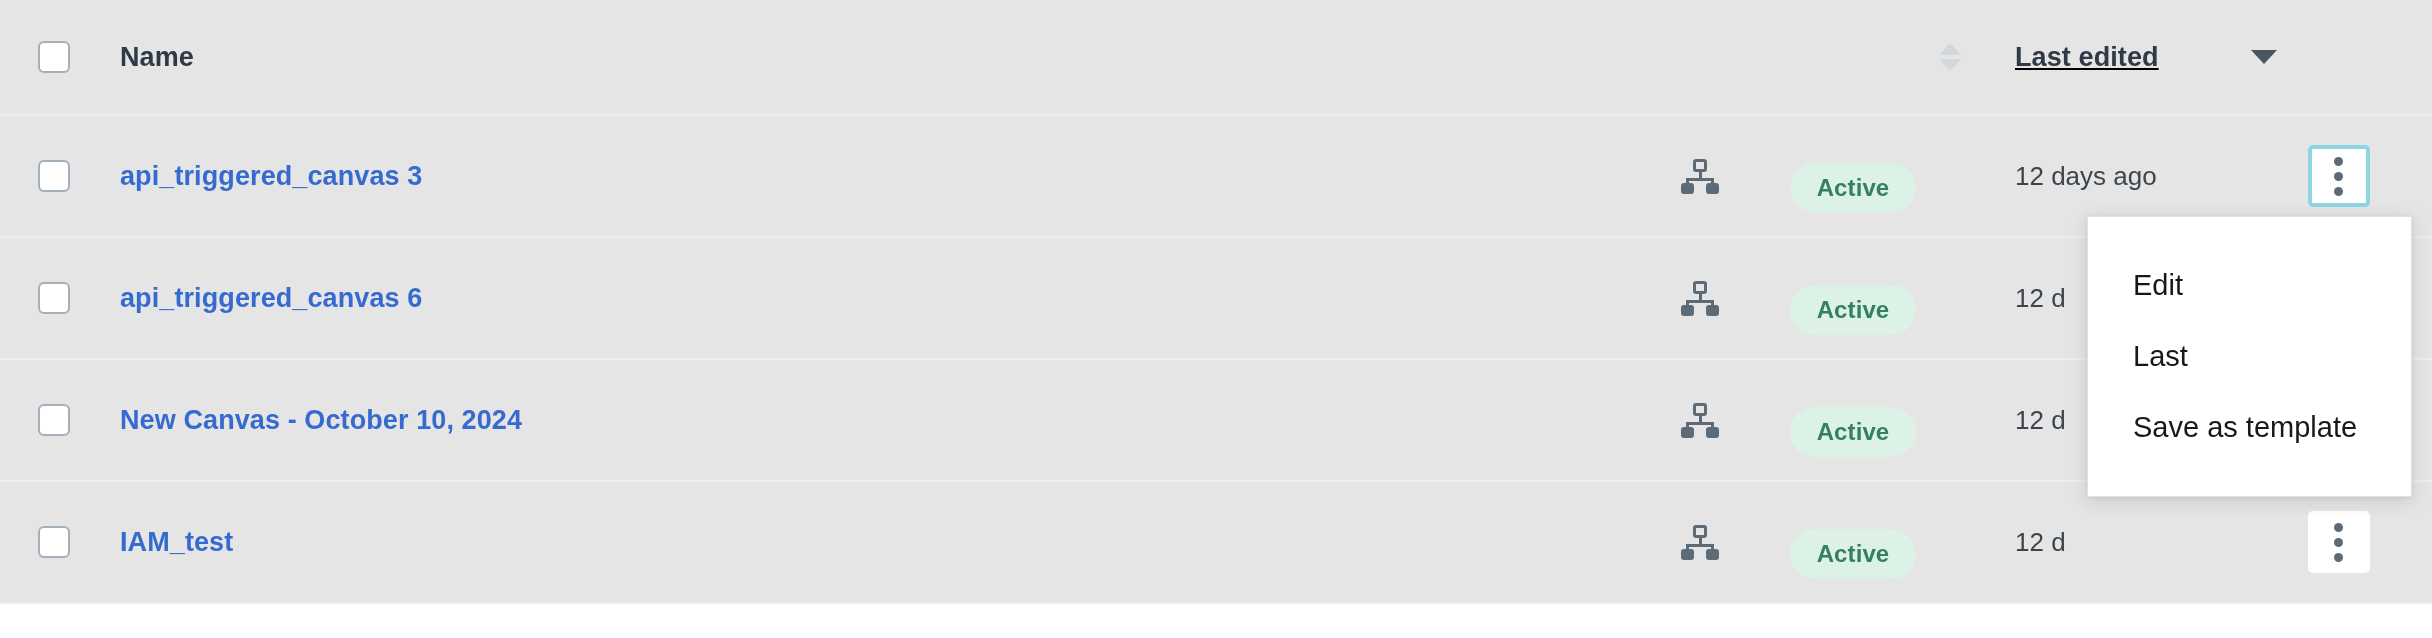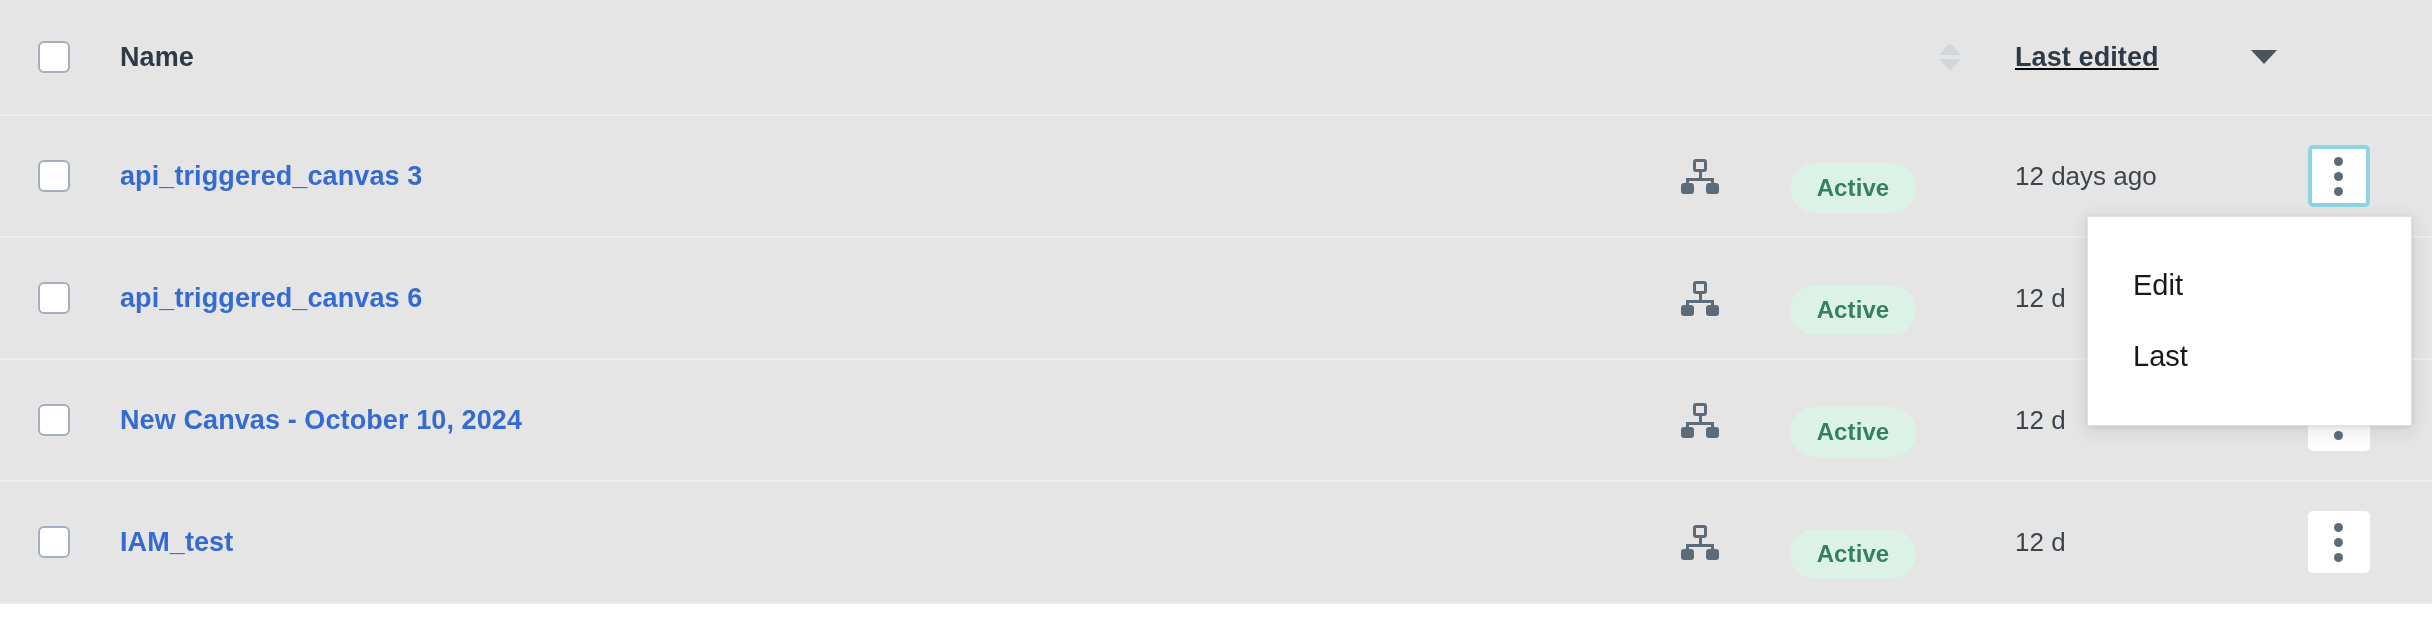--- a/index.html
+++ b/index.html
@@ -428,15 +428,16 @@
         <div class="dot"></div>
       </div>
     </div>
   </div>
 
   <div class="filler"></div>
 
   <div class="dropdown">
     <button class="menu-item">Edit</button>
     <button class="menu-item">Last</button>
+    <button class="menu-item">Save as template</button>
   </div>
 
 </div>
 
 </body></html>

